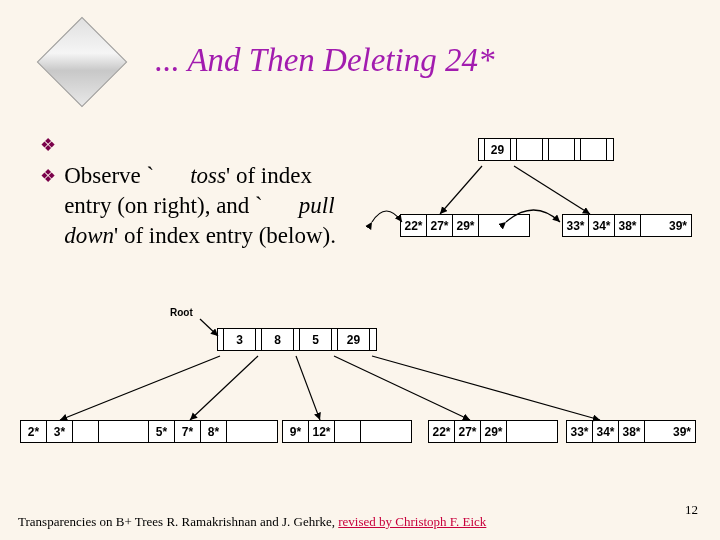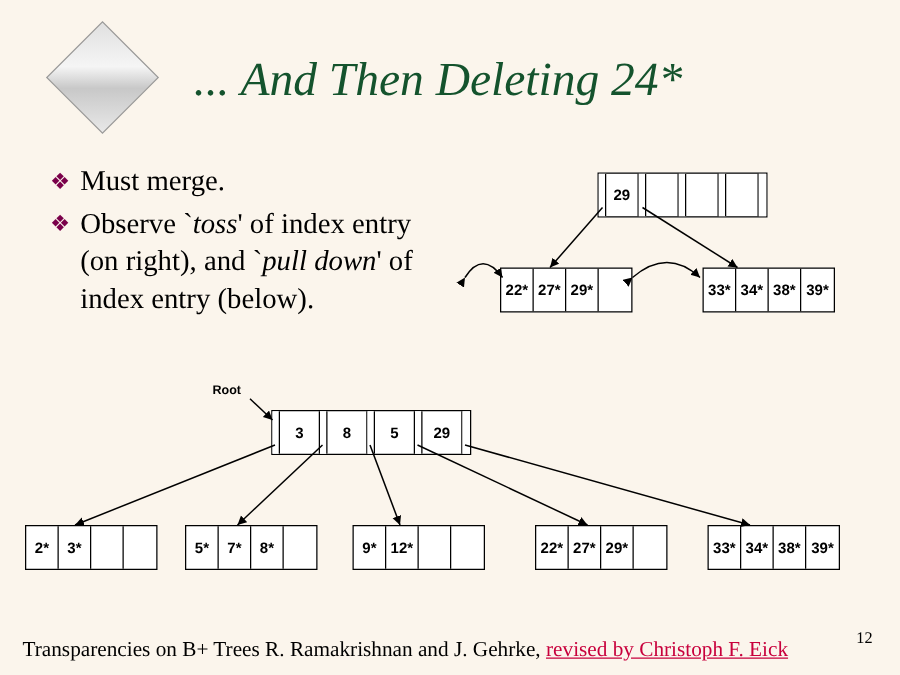--- a/index.html
+++ b/index.html
@@ -19,76 +19,75 @@
     height: 64px;
     transform: rotate(45deg);
     background: linear-gradient(135deg, #e0e0e0 0%, #f5f5f5 40%, #c8c8c8 60%, #e8e8e8 100%);
     border: 1px solid #999;
   }
   .title {
     position: absolute;
     top: 42px;
     left: 155px;
     font-style: italic;
-    font-size: 38px;
-    color: #14532d;
+    font-size: 33px;
+    color: #a21caf;
   }
   .bullets {
     position: absolute;
     top: 130px;
     left: 40px;
     width: 310px;
     font-size: 23px;
     color: #000;
     line-height: 1.3;
   }
   .bullet { display: flex; gap: 8px; margin-bottom: 4px; }
   .bmark { color: #7a004a; font-size: 18px; padding-top: 4px; }
-  .italic { font-style: italic; }
+  .italic { font-style: italic; margin-left: 36px; }
 
   
   .node {
     position: absolute;
     display: flex;
     border: 1px solid #000;
     background: #fff;
-    height: 36px;
+    height: 23px;
   }
   .cell { width: 26px; border-right: 1px solid #000; display: flex; align-items:center; justify-content:center; font-family: Arial, sans-serif; font-size: 12px; font-weight: bold; }
-  .cell:last-child { border-right: none; }
+  .cell:last-child { border-right: none; margin-left: 24px; }
   .cellw { width: 32px; border-right:1px solid #000; display:flex; align-items:center; justify-content:center; font-family: Arial, sans-serif; font-size:12px; font-weight:bold;}
   .cellw:last-child { border-right:none;}
   .ptr { width: 6px; border-right: 1px solid #000; background:#fff; }
   .ptr:last-child { border-right:none; }
 
   .root-label { position:absolute; font-family: Arial, sans-serif; font-weight:bold; font-size:10px; }
 
   .attribution {
     position: absolute;
     bottom: 10px;
     left: 18px;
-    font-size: 17px;
+    font-size: 13px;
     color: #000;
   }
   .red { color: #c8003c; text-decoration: underline; }
   .pagenum { position:absolute; bottom:22px; right:22px; font-size:13px; }
 
   
   svg.arcs { position:absolute; top:0; left:0; width:720px; height:540px; pointer-events:none; }
 </style>
 </head>
 <body>
 
 <div class="diamond"></div>
 <div class="title">... And Then Deleting 24*</div>
 
 <div class="bullets">
   <div class="bullet">
     <span class="bmark">❖</span>
-    <span>Must merge.</span>
   </div>
   <div class="bullet">
     <span class="bmark">❖</span>
     <span>
       <span>Observe `</span><span class="italic">toss</span><span>' of index entry (on right), and `</span><span class="italic">pull down</span><span>' of index entry (below).</span>
     </span>
   </div>
 </div>
 
 <div class="node" style="top:138px; left:478px;">

